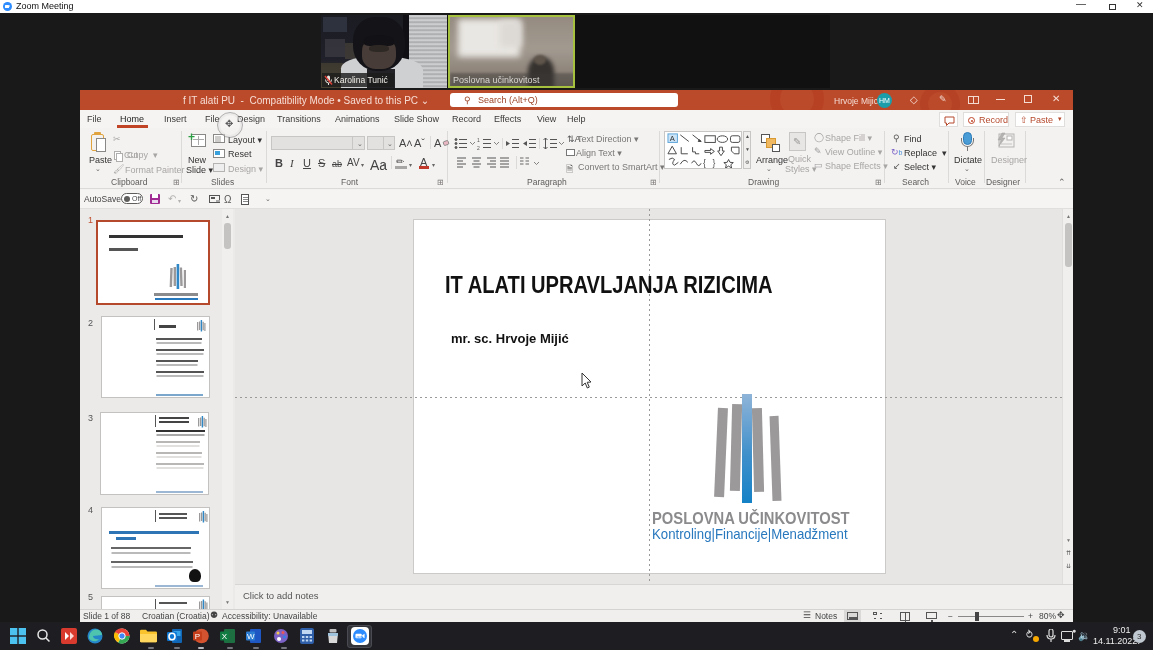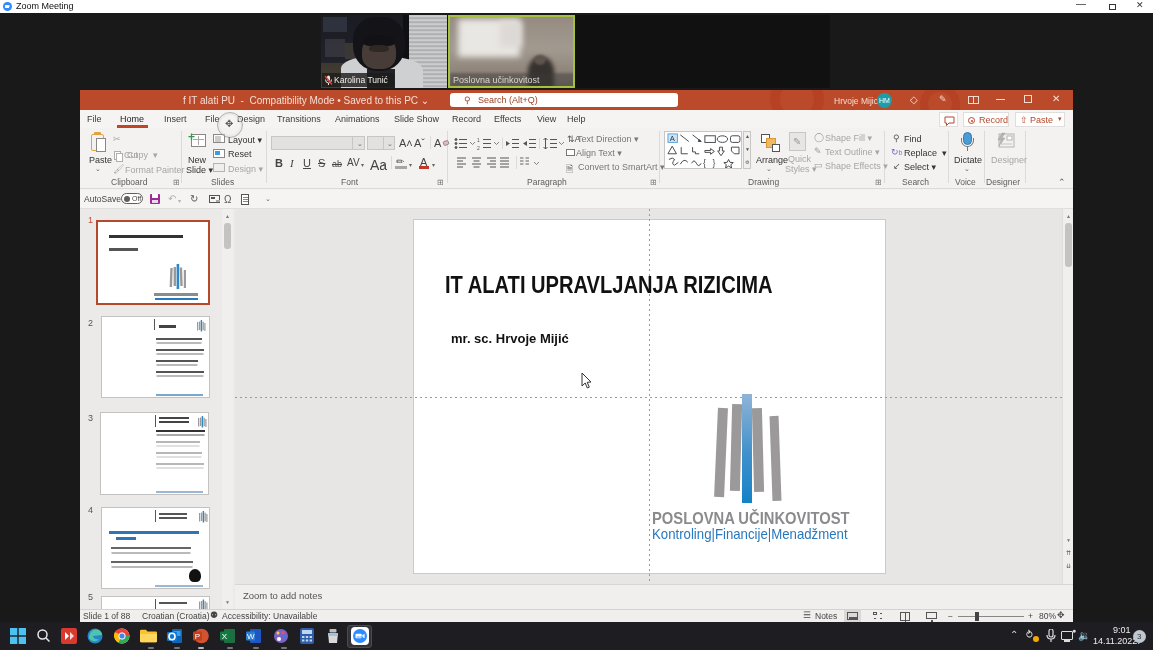--- a/index.html
+++ b/index.html
@@ -326,21 +326,21 @@
     <div class="t" style="left:676px;top:27px;color:#333">Arrange</div>
     <div class="t" style="left:686px;top:37px;font-size:7px;color:#666">⌄</div>
     <div class="a" style="left:709px;top:4px;width:17px;height:19px;background:#E8E6E4;border:1px solid #C8C6C4">
           <div class="t" style="left:3px;top:3px;font-size:10px;color:#999">✎</div>
         </div>
     <div class="t" style="left:708px;top:26px;color:#a8a6a4">Quick</div>
     <div class="t" style="left:705px;top:36px;color:#a8a6a4">Styles ▾</div>
     <div class="t" style="left:734px;top:4px;font-size:9px;color:#999">◯</div>
     <div class="t" style="left:745px;top:5px;color:#a8a6a4">Shape Fill ▾</div>
     <div class="t" style="left:734px;top:18px;font-size:9px;color:#999">✎</div>
-    <div class="t" style="left:745px;top:19px;color:#a8a6a4">Text Outline ▾</div>
+    <div class="t" style="left:745px;top:19px;color:#a8a6a4">View Outline ▾</div>
     <div class="t" style="left:734px;top:32px;font-size:9px;color:#999">▭</div>
     <div class="t" style="left:745px;top:33px;color:#a8a6a4">Shape Effects ▾</div>
 
     <div class="t" style="left:813px;top:5px;font-size:9px;color:#555">⚲</div>
     <div class="t" style="left:824px;top:6px;color:#333">Find</div>
     <div class="t" style="left:811px;top:19px;font-size:9px;color:#7b5fc7">↻<span style="color:#4a90d9;font-size:7px">b</span></div>
     <div class="t" style="left:824px;top:20px;color:#333">Replace&nbsp; ▾</div>
     <div class="t" style="left:813px;top:33px;font-size:9px;color:#555">↙</div>
     <div class="t" style="left:824px;top:34px;color:#333">Select ▾</div>
 
@@ -511,21 +511,21 @@
 
       <div class="a" style="left:142px;top:0;width:11px;height:400px;background:#F0EFEE">
         <div class="a" style="left:1px;top:2px;width:9px;height:10px;color:#777;font-size:5px;text-align:center;line-height:10px">▲</div>
         <div class="a" style="left:2px;top:14px;width:7px;height:26px;background:#C5C3C1;border-radius:3px"></div>
         <div class="a" style="left:1px;top:388px;width:9px;height:10px;color:#777;font-size:5px;text-align:center;line-height:10px">▼</div>
       </div>
     </div>
   </div>
 
   <div class="a" style="left:155px;top:494px;width:838px;height:25px;background:#F0EFEE;border-top:1px solid #D8D6D4">
-    <div class="t" style="left:8px;top:5px;font-size:9.5px;color:#555">Zoom to add notes</div>
+    <div class="t" style="left:8px;top:5px;font-size:9.5px;color:#555">Click to add notes</div>
   </div>
 
   <div id="status" class="a" style="left:0;top:519px;width:993px;height:13px;background:#F0EFEE;border-top:1px solid #D5D3D1;font-size:8.5px;color:#444">
     <div class="t" style="left:3px;top:1px">Slide 1 of 88</div>
     <div class="t" style="left:62px;top:1px">Croatian (Croatia)</div>
     <div class="t" style="left:130px;top:0px;font-size:9px">⚉</div>
     <div class="t" style="left:142px;top:1px">Accessibility: Unavailable</div>
     <div class="t" style="left:723px;top:0px;font-size:9px">☰</div>
         <div class="t" style="left:735px;top:1px">Notes</div>
     <div class="a" style="left:764px;top:0px;width:17px;height:12px;background:#DBD9D7">

